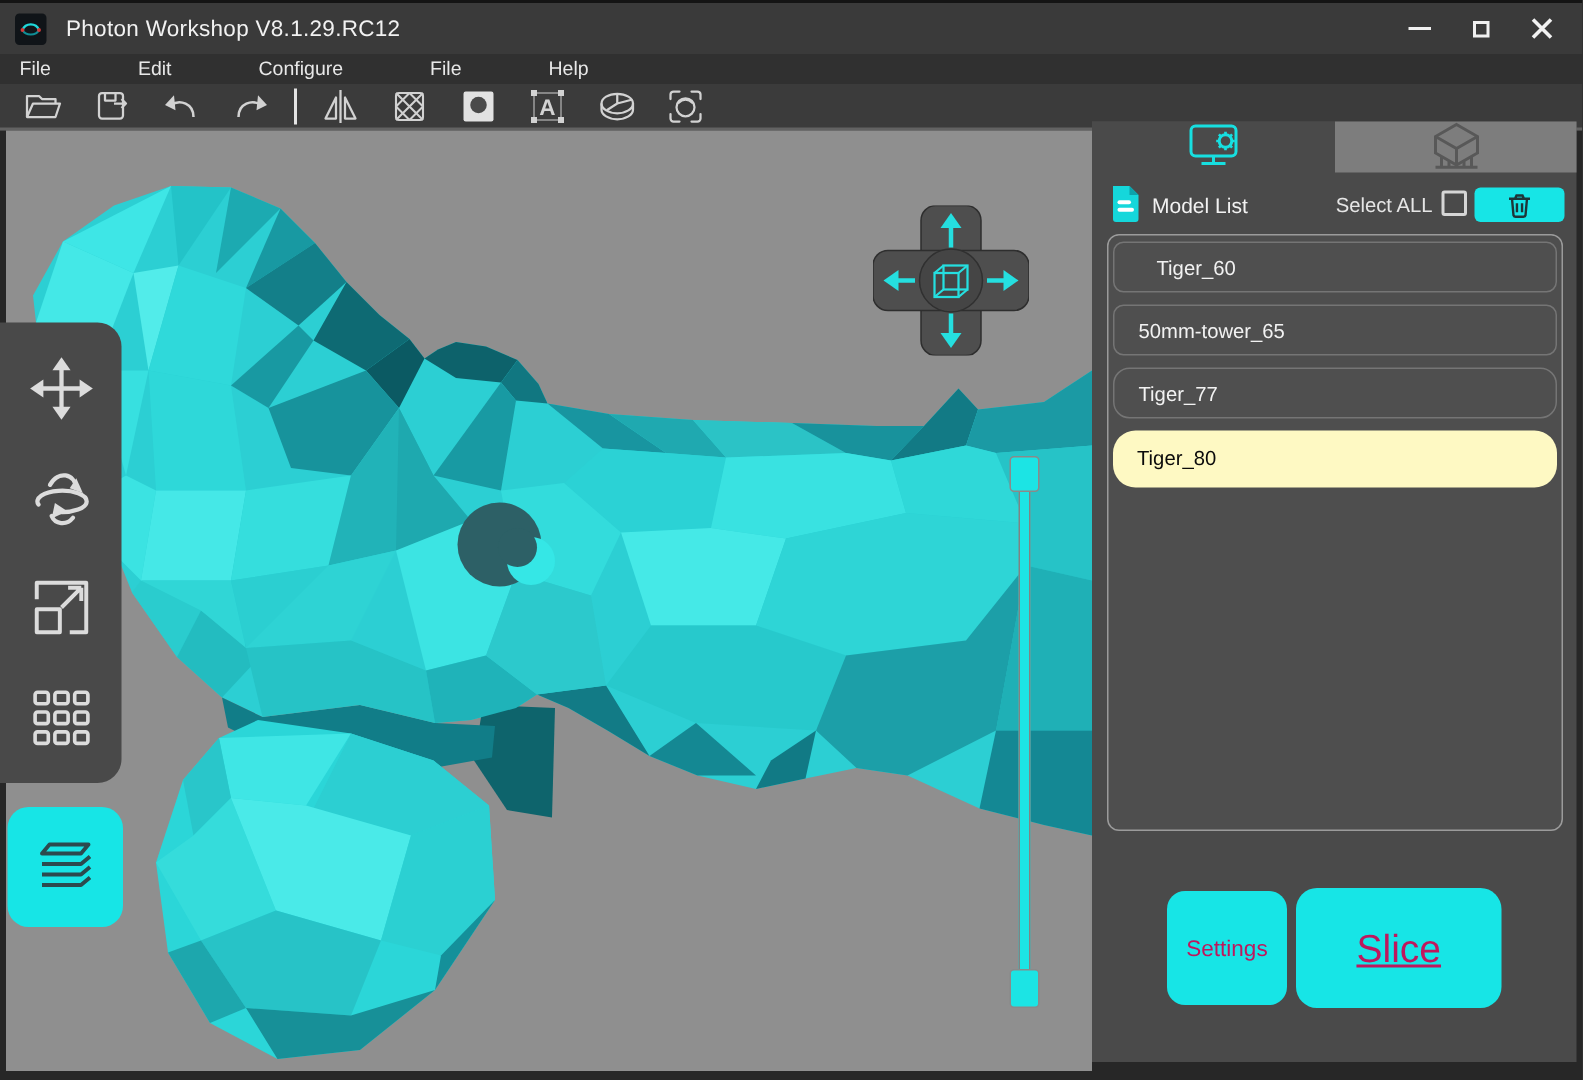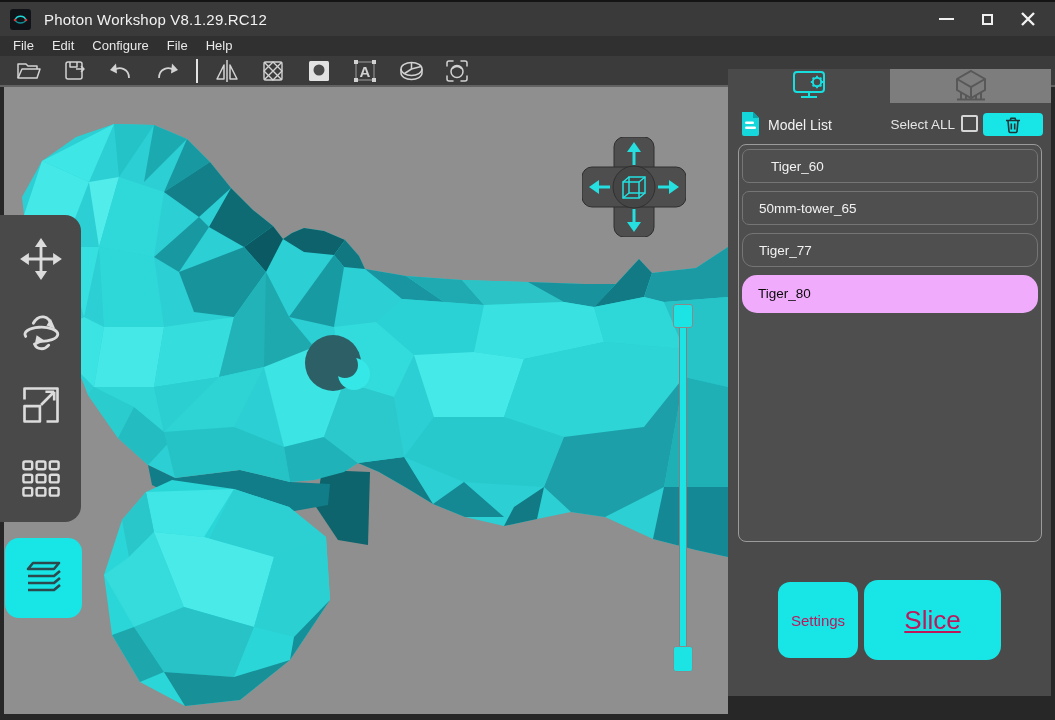--- a/index.html
+++ b/index.html
@@ -9,21 +9,21 @@
   
   .topedge{position:absolute;left:0;top:0;width:1055px;height:2px;background:#141414;}
   .titlebar{position:absolute;left:0;top:2px;width:1055px;height:34px;background:#3a3a3a;display:flex;align-items:center;padding-left:10px;}
   .app-icon{width:21px;height:21px;border-radius:3px;background:#101418;display:flex;align-items:center;justify-content:center;}
   .title{margin-left:13px;font-size:15px;color:#f2f2f2;letter-spacing:.2px;}
   .win-controls{margin-left:auto;display:flex;align-items:center;gap:15px;padding-right:14px;}
   .wc{width:26px;height:26px;display:flex;align-items:center;justify-content:center;cursor:default;}
   .minbar{display:block;width:15px;height:2px;background:#f0f0f0;}
   .maxbox{display:block;width:11px;height:11px;border:2px solid #f0f0f0;}
 
-  .menubar{position:absolute;left:0;top:36px;width:1055px;height:20px;background:#303030;display:flex;align-items:center;padding-left:4px;}
+  .menubar{position:absolute;left:0;top:36px;width:1055px;height:20px;background:#303030;display:flex;align-items:center;padding-left:4px;gap:40px;}
   .menu-item{color:#e8e8e8;font-size:13px;padding:0 9px;line-height:20px;}
 
   .toolbar{position:absolute;left:0;top:56px;width:1055px;height:31px;background:#3b3b3b;border-bottom:2px solid #626262;display:flex;align-items:center;padding-left:6px;}
   .tbtn{background:none;border:none;width:28px;height:28px;margin:0 9px;padding:0;display:flex;align-items:center;justify-content:center;}
   .tdivider{width:2px;height:24px;background:#e3e3e3;margin:0 6px;}
 
   
   .viewport{position:absolute;left:4px;top:87px;width:724px;height:627px;background:#8f8f8f;overflow:hidden;}
   .viewport svg{position:absolute;left:0;top:0;}
 
@@ -35,33 +35,33 @@
   
   .navcross{position:absolute;left:582px;top:137px;width:104px;height:100px;}
 
   
   .slider-track{position:absolute;left:679px;top:315px;width:8px;height:336px;background:#1ce4e4;border:1px solid #828282;}
   .slider-handle{position:absolute;left:673px;width:20px;background:#1ce4e4;border:1px solid #8a8a8a;border-radius:3px;}
   .slider-handle.top{top:304px;height:24px;}
   .slider-handle.bottom{top:646px;height:26px;}
 
   
-  .rightpanel{position:absolute;left:728px;top:69px;width:323px;height:627px;background:#4a4a4a;}
+  .rightpanel{position:absolute;left:728px;top:81px;width:323px;height:627px;background:#4a4a4a;}
   .tab{position:absolute;top:0;height:34px;display:flex;align-items:center;justify-content:center;}
   .tab.active{left:0;width:162px;background:#4a4a4a;}
   .tab.inactive{left:162px;width:161px;background:#7d7d7d;}
   .doc{position:absolute;left:11px;top:42px;}
   .listtitle{position:absolute;left:40px;top:48px;font-size:14px;color:#f2f2f2;}
   .selall{position:absolute;left:157px;top:48px;width:70px;text-align:right;font-size:13.5px;color:#e5e5e5;}
   .checkbox{position:absolute;left:233px;top:46px;width:17px;height:17px;border:2px solid #d6d6d6;border-radius:2px;background:transparent;}
   .trash{position:absolute;left:255px;top:44px;width:60px;height:23px;background:#17e5e6;border:none;border-radius:4px;display:flex;align-items:center;justify-content:center;padding:0;}
   .listbox{position:absolute;left:10px;top:75px;width:304px;height:398px;border:1px solid #9b9b9b;border-radius:8px;background:#4e4e4e;}
   .item{position:absolute;left:3px;width:296px;height:34px;background:#4f4f4f;border:1px solid #757575;border-radius:7px;color:#f2f2f2;font-size:13.5px;line-height:33px;padding-left:16px;}
   .item.i0{top:4px;padding-left:28px;} .item.i1{top:46px;} .item.i2{top:88px;border-radius:11px;}
-  .item.selected{top:130px;height:38px;line-height:37px;background:#f0abfc;border:none;border-radius:15px;color:#0b0b0b;}
+  .item.selected{top:130px;height:38px;line-height:37px;background:#fef9c3;border:none;border-radius:15px;color:#0b0b0b;}
   .btn{border:none;background:#17e5e6;color:#be185d;}
   .btn.settings{position:absolute;left:50px;top:513px;width:80px;height:76px;border-radius:12px;font-size:15px;}
   .btn.slice{position:absolute;left:136px;top:511px;width:137px;height:80px;border-radius:14px;font-size:26px;text-decoration:underline;}
 </style>
 </head>
 <body>
 
 <div id="app">
   <div class="topedge"></div>
 

